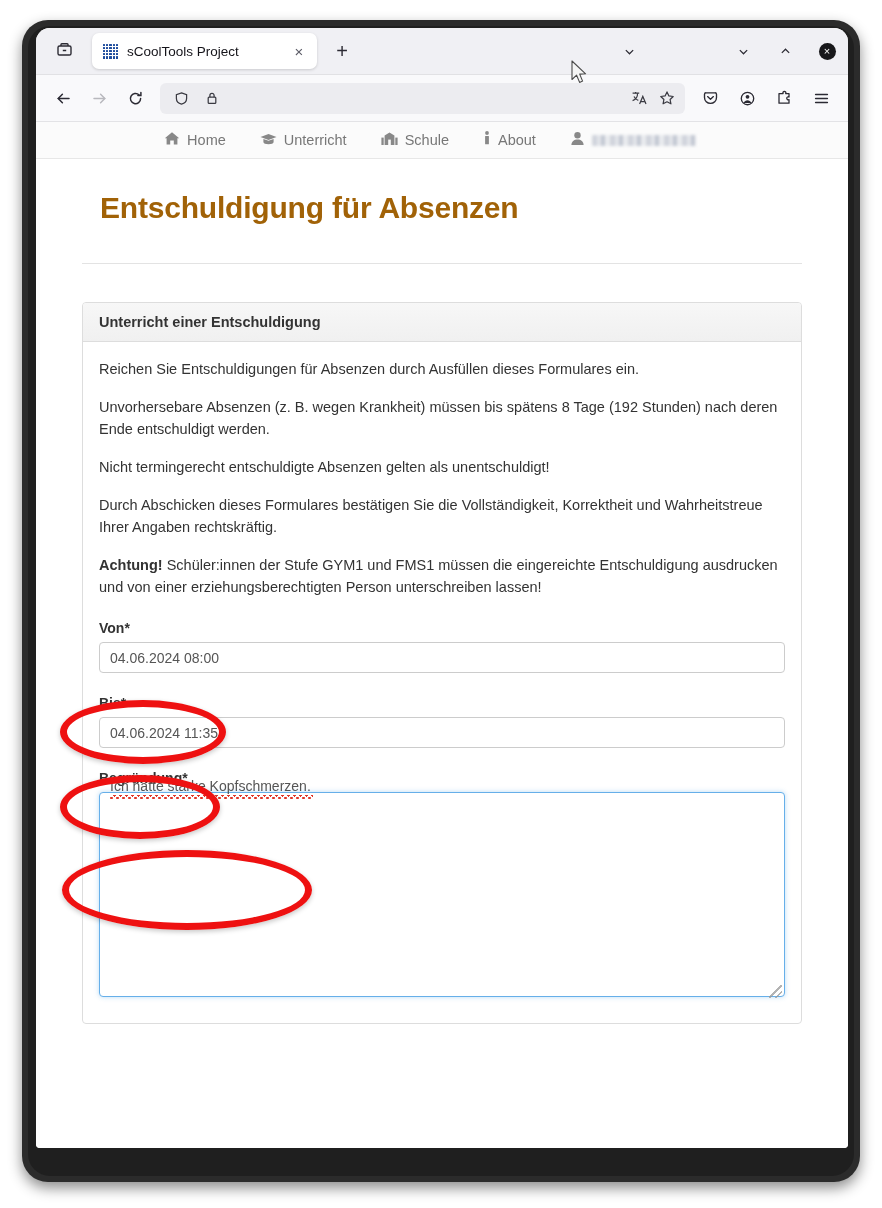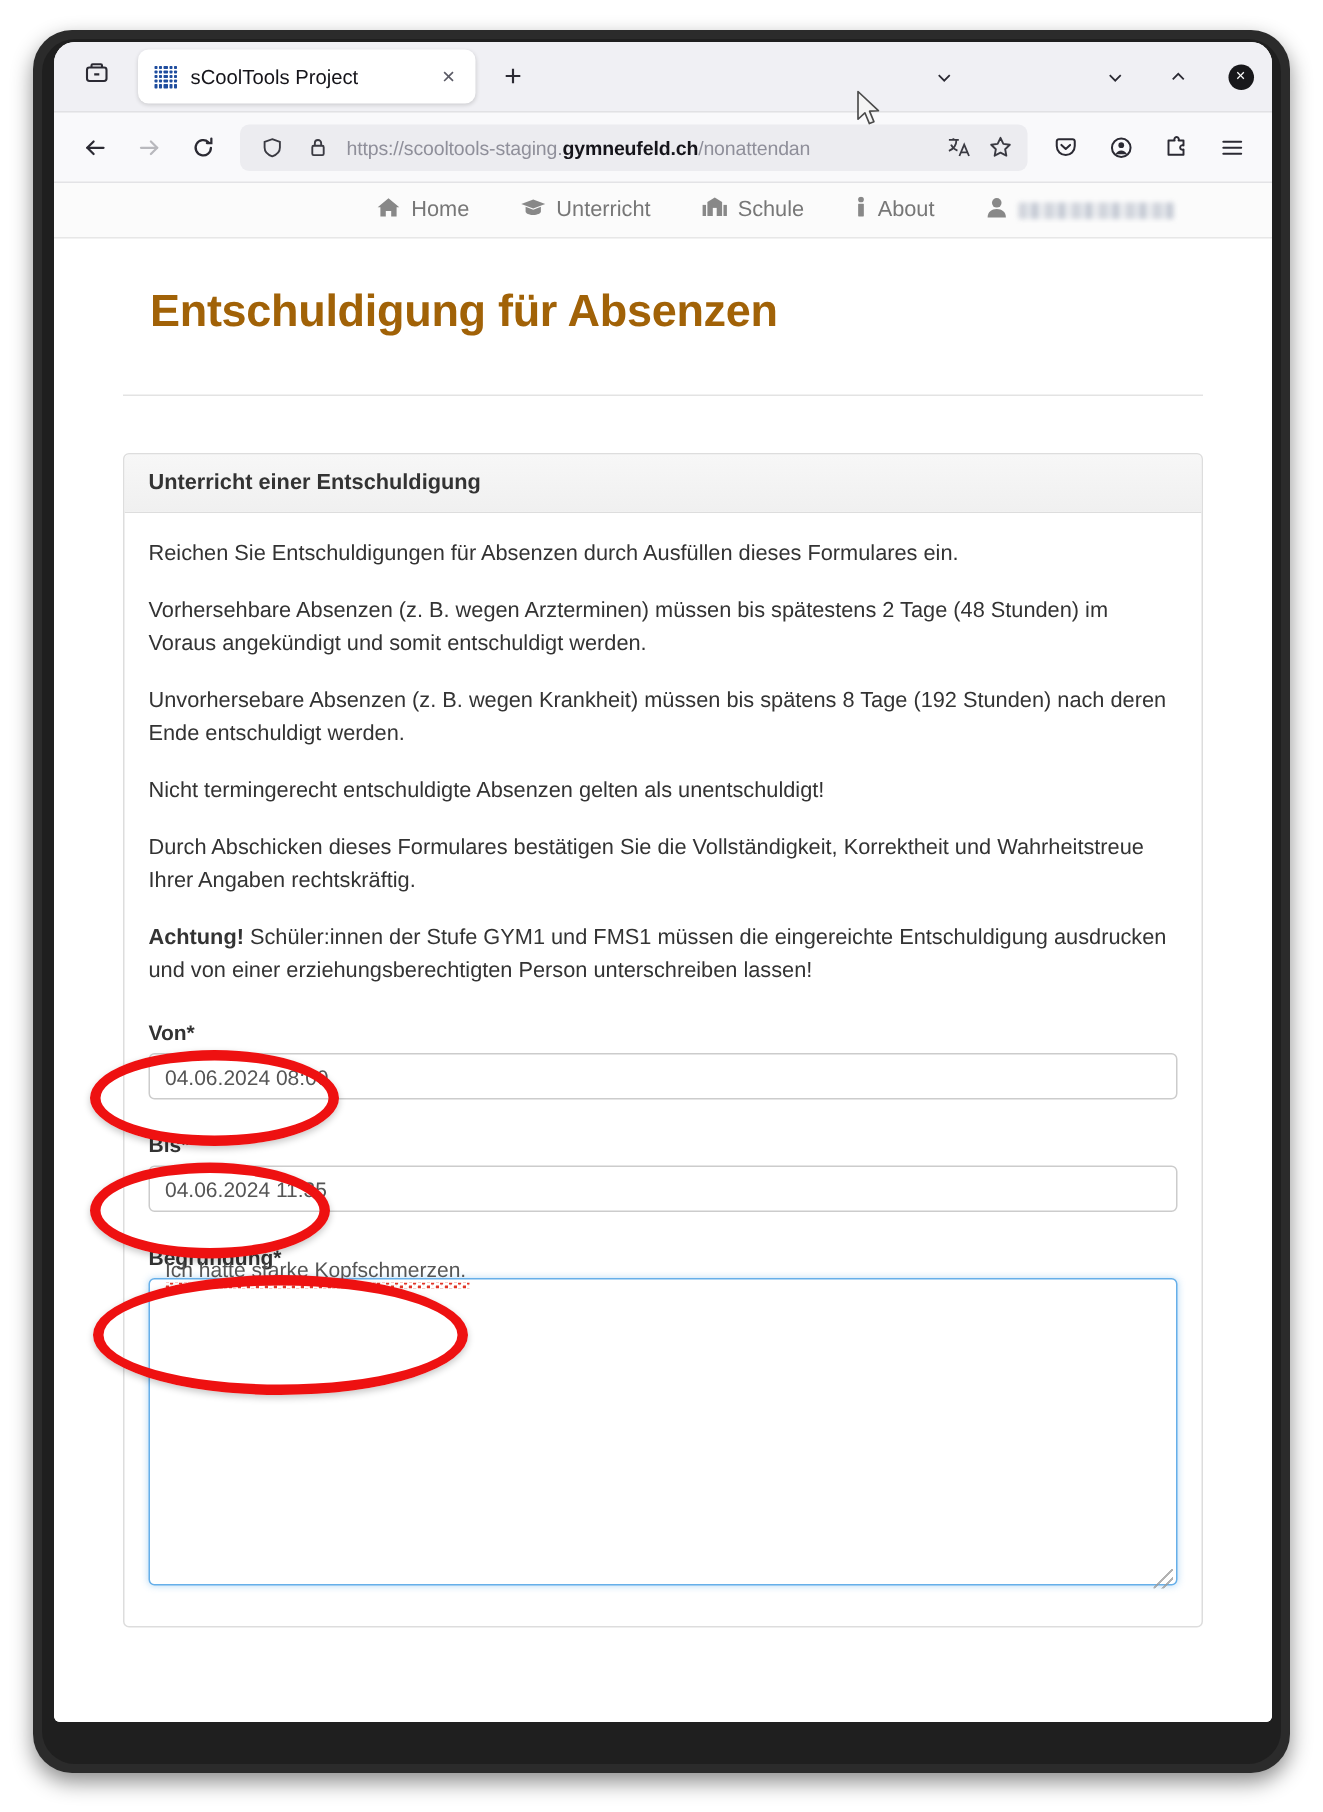--- a/index.html
+++ b/index.html
@@ -163,22 +163,22 @@
     background: #ffffff;
     overflow: hidden;
     position: relative;
   }
   .sitenav {
     height: 36px;
     background: #fbfbfb;
     border-bottom: 1px solid #e7e7e7;
     display: flex;
     align-items: center;
-    justify-content: flex-end;
-    padding-right: 48px;
+    justify-content: center;
+    padding-right: 24px;
     gap: 0px;
   }
   .navitem {
     display: flex;
     align-items: center;
     gap: 7px;
     font-size: 14.5px;
     color: #777777;
     padding: 0 17px;
     white-space: nowrap;
@@ -423,21 +423,20 @@
         <svg width="15" height="15" viewBox="0 0 15 15" fill="none" stroke="#3a3a42" stroke-width="1.25">
           <path d="M7.5 1.8 L12.6 3.6 V7.4 C12.6 10.3 10.4 12.3 7.5 13.2 C4.6 12.3 2.4 10.3 2.4 7.4 V3.6 Z"></path>
         </svg>
       </span>
       <span class="uicon">
         <svg width="14" height="14" viewBox="0 0 14 14" fill="none" stroke="#3a3a42" stroke-width="1.25">
           <rect x="3.2" y="6.2" width="7.6" height="6.2" rx="0.9"></rect>
           <path d="M4.9 6.2 V4.4 a2.1 2.1 0 0 1 4.2 0 V6.2"></path>
         </svg>
       </span>
-      <span class="url-text">https://scooltools-staging.<b>gymneufeld.ch</b>/nonattendan</span>
       <span class="url-icons">
         <span class="uicon">
           <svg width="17" height="16" viewBox="0 0 17 16" fill="none" stroke="#3a3a42" stroke-width="1.2">
             <path d="M1.6 3.2 H8.2"></path>
               <path d="M4.6 2.1 V3.2"></path>
             <path d="M6.6 3.2 C6.6 7.2 4.2 9.6 1.6 10.6"></path>
             <path d="M3.0 6.4 C4.1 8.6 6.0 9.9 7.3 10.4"></path>
             <path d="M8.6 14 L11.8 6.4 L15.0 14"></path>
               <path d="M9.7 11.6 H13.9"></path>
           </svg>
@@ -531,21 +530,20 @@
     </div>
 
     <div class="content">
       <h1 class="page-title">Entschuldigung für Absenzen</h1>
       <div class="hr"></div>
 
       <div class="card">
         <div class="card-header">Unterricht einer Entschuldigung</div>
         <div class="card-body">
           <p>Reichen Sie Entschuldigungen für Absenzen durch Ausfüllen dieses Formulares ein.</p>
-          <p>Vorhersehbare Absenzen (z. B. wegen Arzterminen) müssen bis spätestens 2 Tage (48 Stunden) im Voraus angekündigt und somit entschuldigt werden.</p>
           <p>Unvorhersebare Absenzen (z. B. wegen Krankheit) müssen bis spätens 8 Tage (192 Stunden) nach deren Ende entschuldigt werden.</p>
           <p>Nicht termingerecht entschuldigte Absenzen gelten als unentschuldigt!</p>
           <p>Durch Abschicken dieses Formulares bestätigen Sie die Vollständigkeit, Korrektheit und Wahrheitstreue Ihrer Angaben rechtskräftig.</p>
           <p style="margin-bottom:0">
             <b>Achtung!</b><span> Schüler:innen der Stufe GYM1 und FMS1 müssen die eingereichte Entschuldigung ausdrucken und von einer erziehungsberechtigten Person unterschreiben lassen!</span>
           </p>
 
           <div class="form-group">
             <label class="form-label">Von*</label>
             <input class="form-control" readonly="" value="04.06.2024 08:00" style="">

